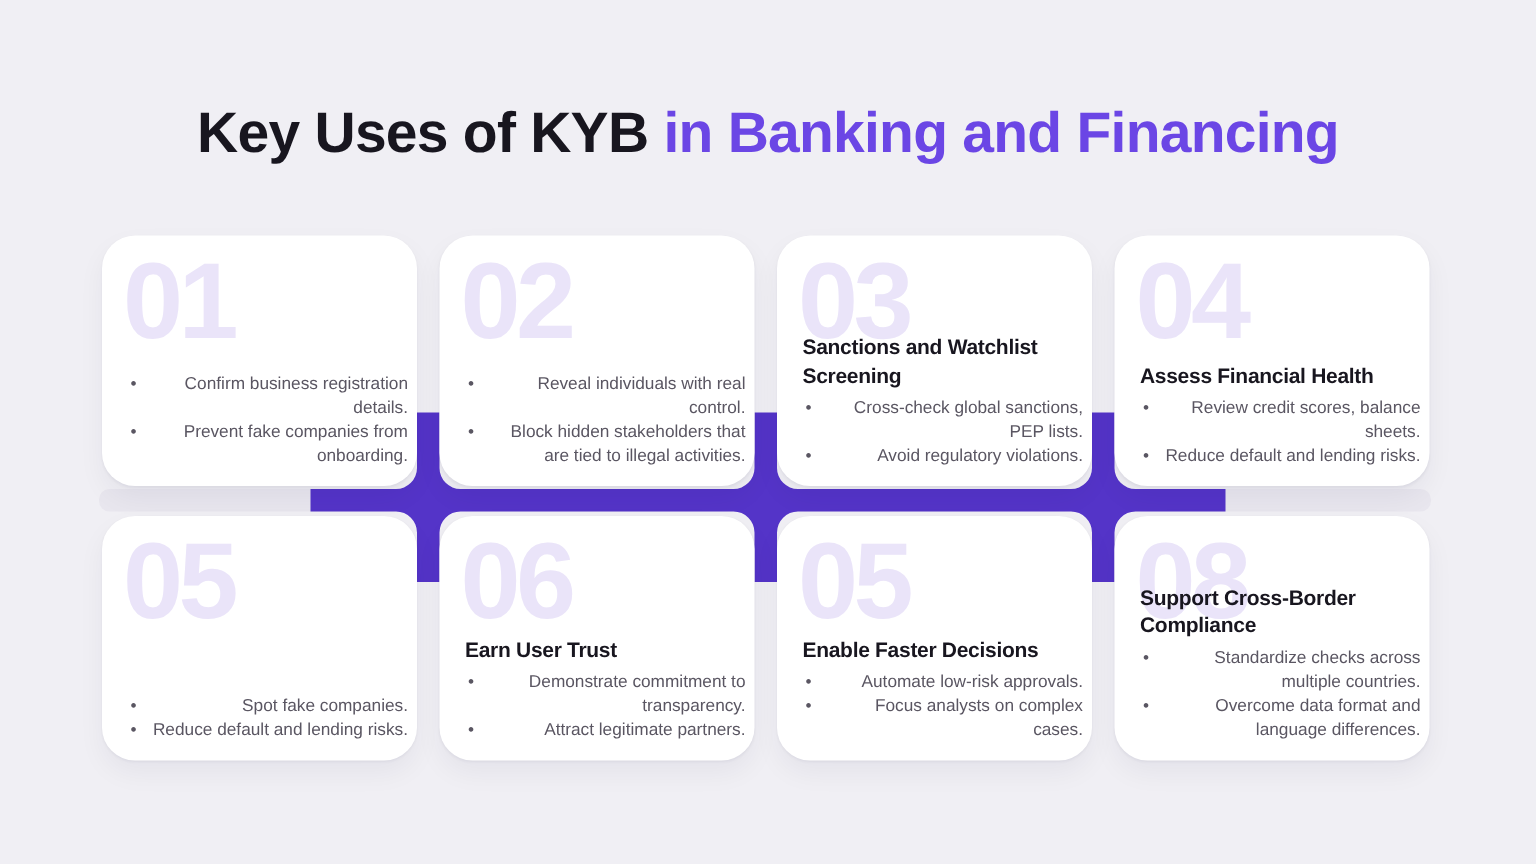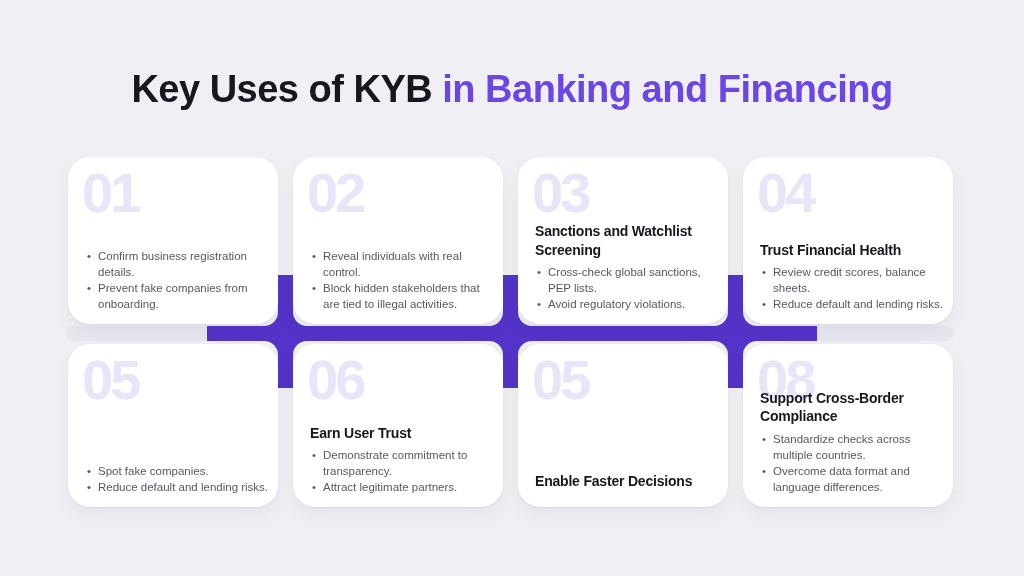--- a/index.html
+++ b/index.html
@@ -34,41 +34,41 @@
   }
   .card{
     position:relative;
     background:var(--card,#FFFFFF);
     border-radius:22px;
     box-shadow:0 1px 2px rgba(28,22,58,0.05), 0 8px 18px rgba(28,22,58,0.05);
     overflow:hidden;
   }
   .num{
     position:absolute;top:8px;left:14px;
-    font-size:56px;font-weight:700;line-height:1;
+    font-size:72px;font-weight:700;line-height:1;
     letter-spacing:-3px;
     color:var(--number,#EAE4F9);
     z-index:1;
   }
   .content{
     position:absolute;left:17px;right:6px;bottom:12px;
     z-index:2;
   }
   .card-title{
     margin:0 0 5px 0;
     font-size:14px;font-weight:700;letter-spacing:-0.2px;
     line-height:1.3;
     color:var(--title-text,#18161F);
   }
   .bullets{
     margin:0;padding:0;list-style:none;
     font-size:11.5px;line-height:1.4;
     color:var(--body-text,#5A5662);
   }
-  .bullets li{position:relative;padding-left:13px;}
+  .bullets li{position:relative;padding-left:13px;text-align:right;}
   .bullets li::before{
     content:"\2022";
     position:absolute;left:2px;top:0;
     color:var(--body-text,#5A5662);
   }
 </style>
 </head>
 <body>
 
 <div class="canvas">
@@ -123,21 +123,21 @@
       <ul class="bullets">
             <li>Cross-check global sanctions, PEP lists.</li>
             <li>Avoid regulatory violations.</li>
           </ul>
     </div>
   </div>
 
   <div class="card">
     <div class="num">04</div>
     <div class="content">
-      <h3 class="card-title">Trust Financial Health</h3>
+      <h3 class="card-title">Assess Financial Health</h3>
       <ul class="bullets">
             <li>Review credit scores, balance sheets.</li>
             <li>Reduce default and lending risks.</li>
           </ul>
     </div>
   </div>
 
   <div class="card">
     <div class="num">05</div>
     <div class="content">
@@ -156,20 +156,24 @@
             <li>Demonstrate commitment to transparency.</li>
             <li>Attract legitimate partners.</li>
           </ul>
     </div>
   </div>
 
   <div class="card">
     <div class="num">05</div>
     <div class="content">
       <h3 class="card-title">Enable Faster Decisions</h3>
+      <ul class="bullets">
+            <li>Automate low-risk approvals.</li>
+            <li>Focus analysts on complex cases.</li>
+          </ul>
     </div>
   </div>
 
   <div class="card">
     <div class="num">08</div>
     <div class="content">
       <h3 class="card-title">Support Cross-Border Compliance</h3>
       <ul class="bullets">
             <li>Standardize checks across multiple countries.</li>
             <li>Overcome data format and language differences.</li>

